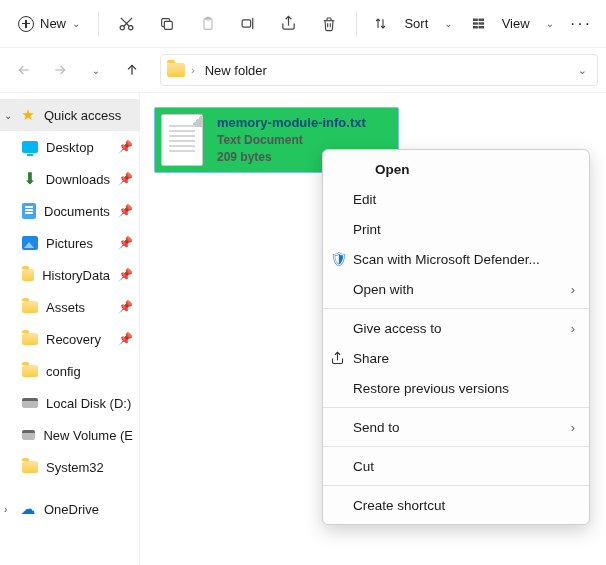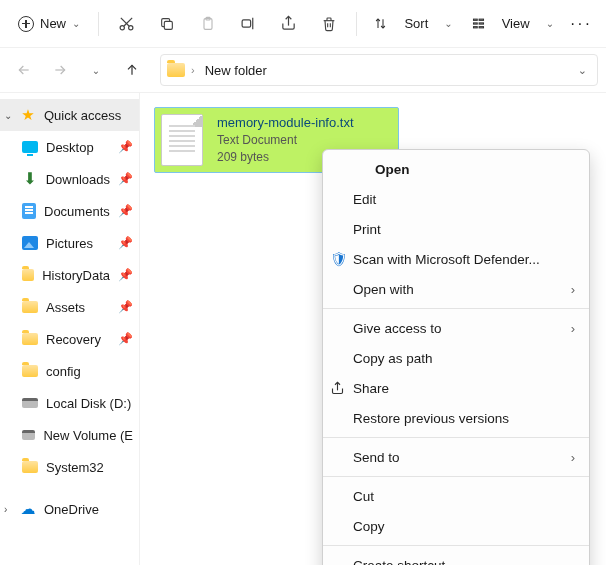--- a/index.html
+++ b/index.html
@@ -139,24 +139,25 @@
 
   .content {
     flex:1;
     padding:14px;
   }
   .file-card {
     display:flex;
     align-items:flex-start;
     gap:14px;
     padding:6px 10px 6px 6px;
-    background:#bef264;
+    background:#22c55e;
     border:1px solid #7cc4eb;
     border-radius:2px;
     width:245px;
+    font-weight:bold;
   }
   .file-thumb {
     width:42px; height:52px;
     background:#fff;
     border:1px solid #c9c9c9;
     border-radius:2px;
     position:relative;
   }
   .file-thumb::before{
     content:""; position:absolute; top:0; right:0;
@@ -408,23 +409,20 @@
   <div class="ctx-item">
     <span>Open with</span>
     <span class="sub">›</span>
   </div>
   <div class="ctx-sep"></div>
   <div class="ctx-item">
     <span>Give access to</span>
     <span class="sub">›</span>
   </div>
   <div class="ctx-item">
-    <span>Copy as path</span>
-  </div>
-  <div class="ctx-item">
     <span class="lefticon shareico">
       <svg width="15" height="15" viewBox="0 0 24 24" fill="none" stroke="currentColor" stroke-width="1.8">
           <path d="M4 12v6a2 2 0 0 0 2 2h12a2 2 0 0 0 2-2v-6"></path>
           <path d="M16 6l-4-4-4 4"></path>
           <path d="M12 2v13"></path>
         </svg>
     </span>
     <span>Share</span>
   </div>
   <div class="ctx-item">
@@ -432,21 +430,18 @@
   </div>
   <div class="ctx-sep"></div>
   <div class="ctx-item">
     <span>Send to</span>
     <span class="sub">›</span>
   </div>
   <div class="ctx-sep"></div>
   <div class="ctx-item">
     <span>Cut</span>
   </div>
-  <div class="ctx-item">
-    <span>Copy</span>
-  </div>
   <div class="ctx-sep"></div>
   <div class="ctx-item">
     <span>Create shortcut</span>
   </div>
 
 </div>
 
 </body></html>

